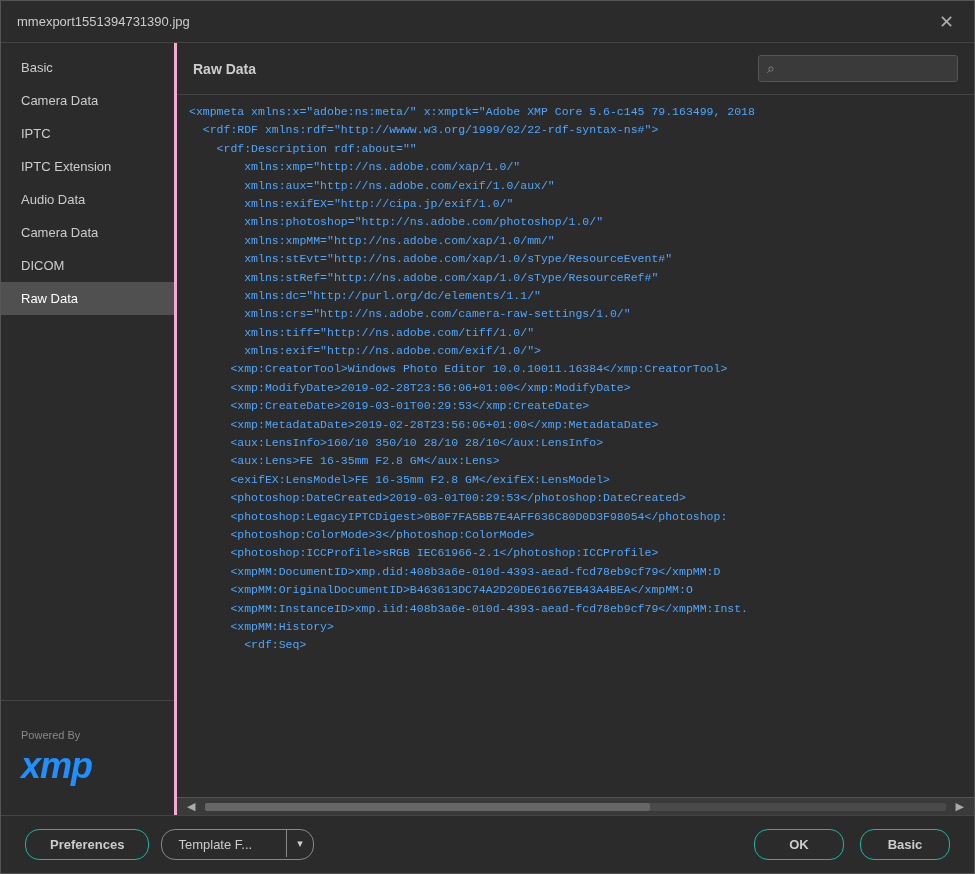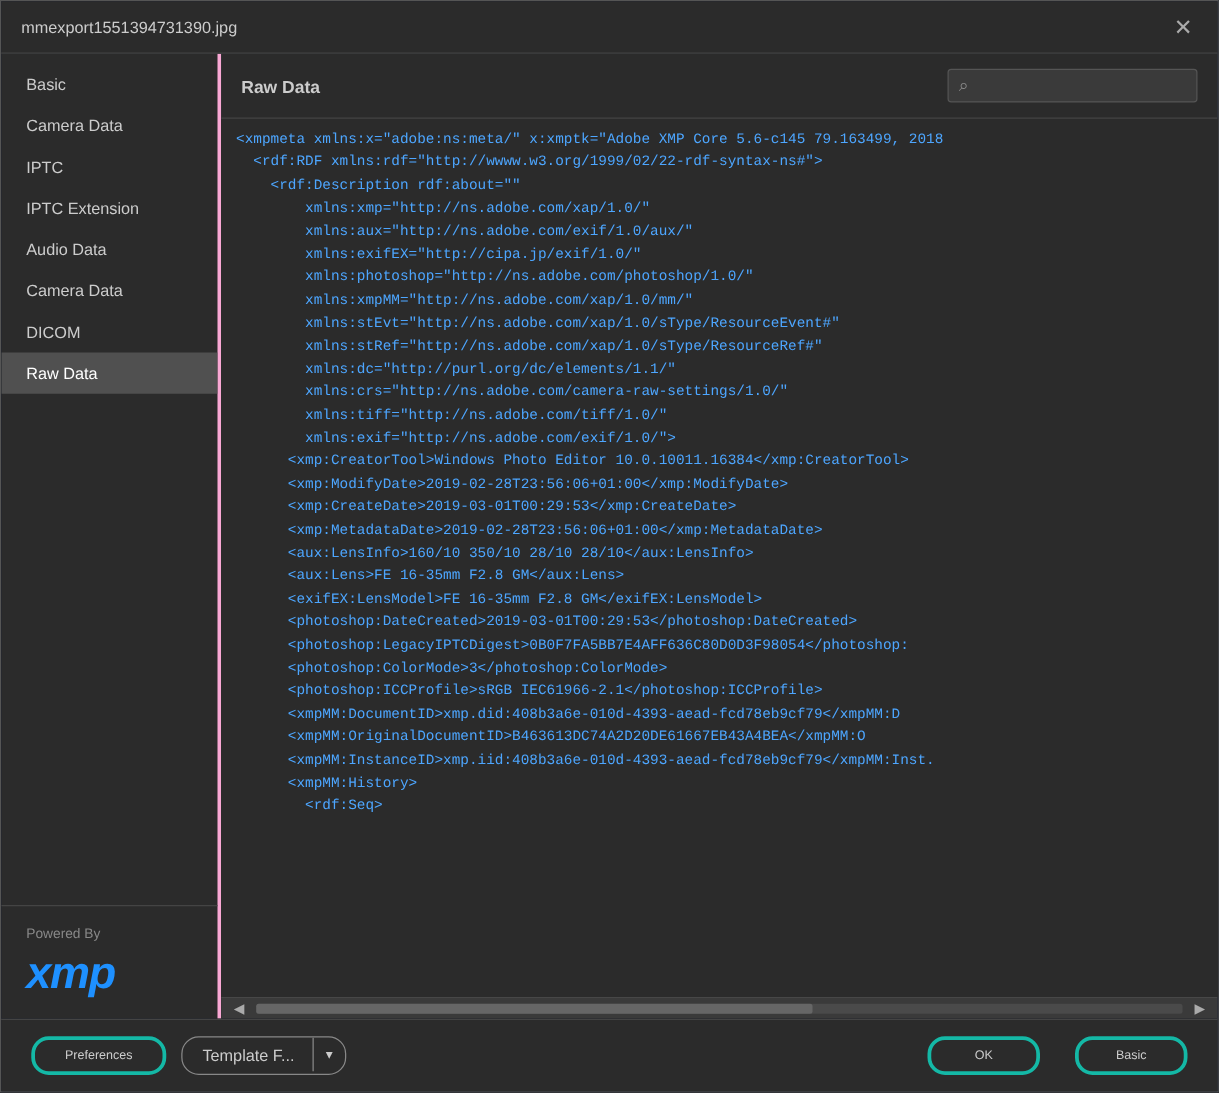--- a/index.html
+++ b/index.html
@@ -76,21 +76,21 @@
       color: #cccccc;
       font-size: 13px;
     }
     .sidebar-item.active {
       background: #505050;
       color: #ffffff;
     }
 
     
     .powered-by {
-      padding: 16px 20px;
+      padding: 28px 20px;
       border-top: 1px solid #444;
     }
     .powered-by-label {
       font-size: 11px;
       color: #888;
       margin-bottom: 4px;
     }
     .xmp-logo {
       font-size: 36px;
       font-weight: bold;
@@ -228,39 +228,41 @@
       padding: 0 24px;
       flex-shrink: 0;
     }
     .footer-left {
       display: flex;
       align-items: center;
       gap: 12px;
     }
     .footer-right {
       display: flex;
-      gap: 28px;
+      gap: 16px;
     }
     .footer-btn {
-      border: 3px solid #14b8a6;
+      border: 1px solid #14b8a6;
       background: transparent;
       color: #cccccc;
       padding: 7px 24px;
       border-radius: 14px;
       cursor: pointer;
-      font-size: 10px;
+      font-size: 13px;
       min-width: 90px;
+      font-weight: bold;
     }
     .template-dropdown {
       display: flex;
       align-items: flex-start;
       border: 1px solid #888;
       border-radius: 14px;
       overflow: hidden;
       background: transparent;
+      gap: 20px;
     }
     .template-label {
       color: #cccccc;
       font-size: 13px;
       padding: 7px 14px 7px 16px;
     }
     .template-arrow-btn {
       background: none;
       border: none;
       border-left: 1px solid #888;

